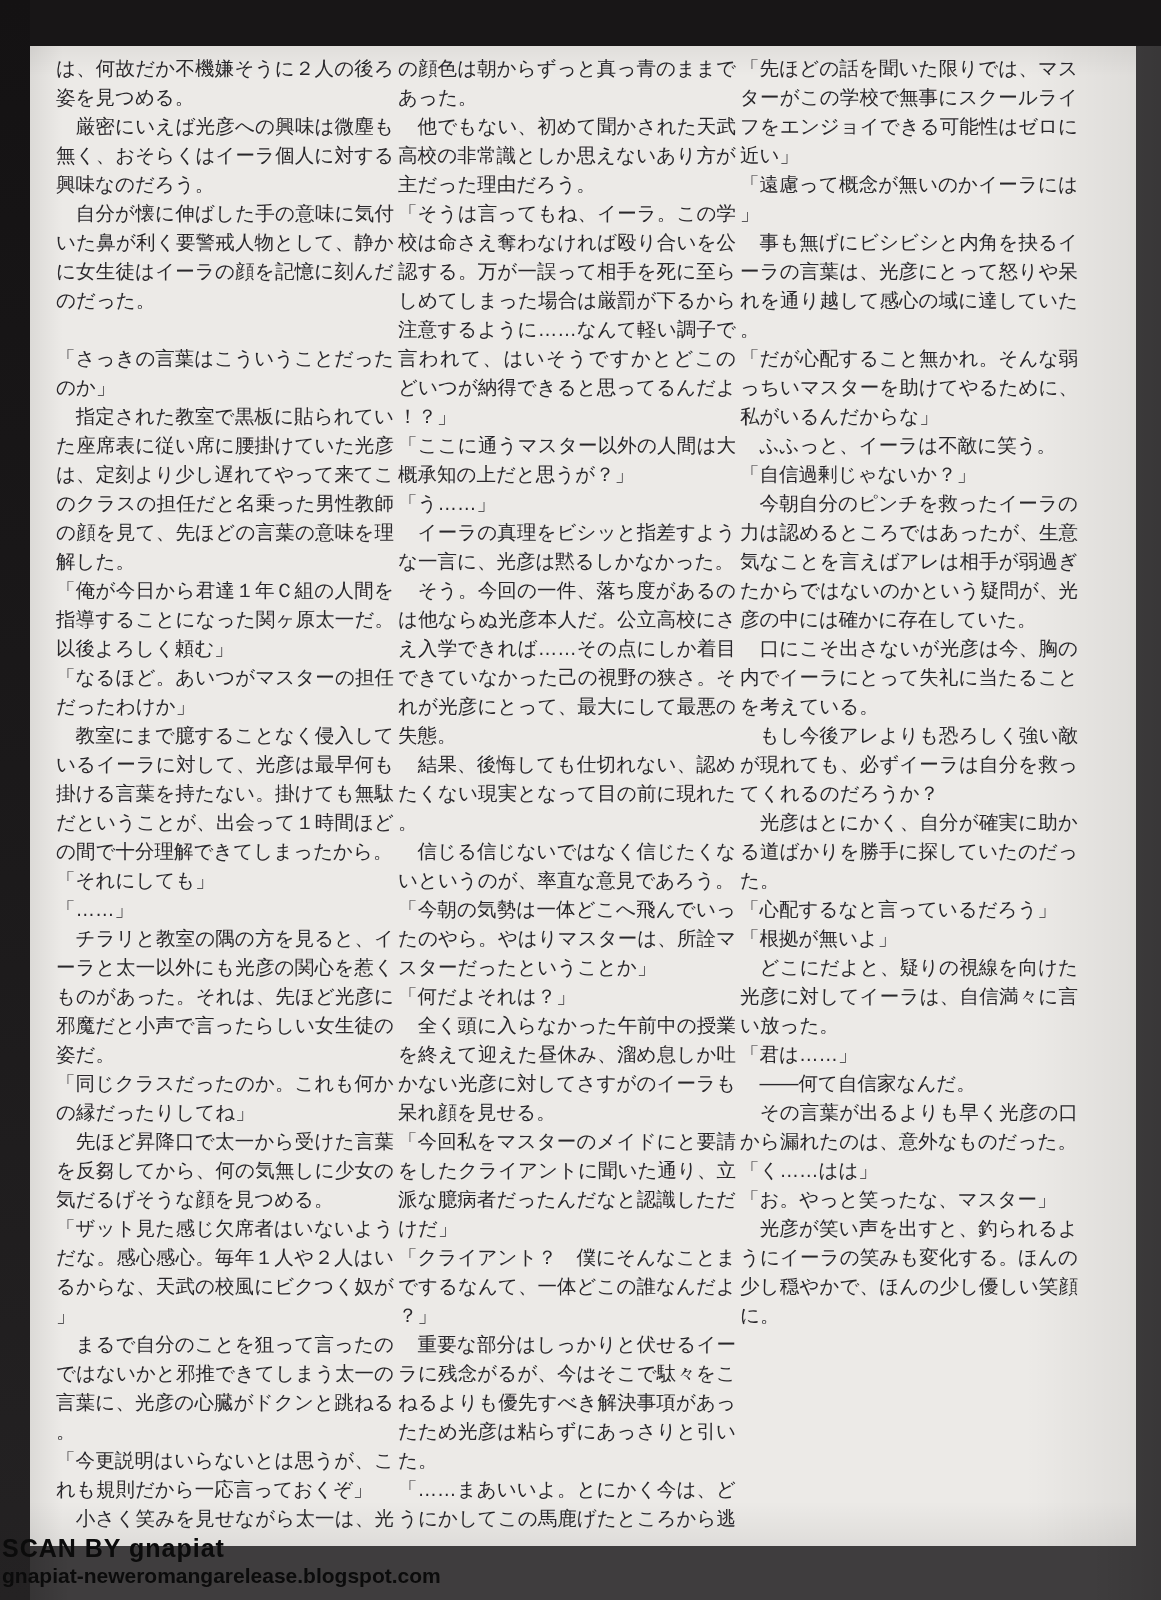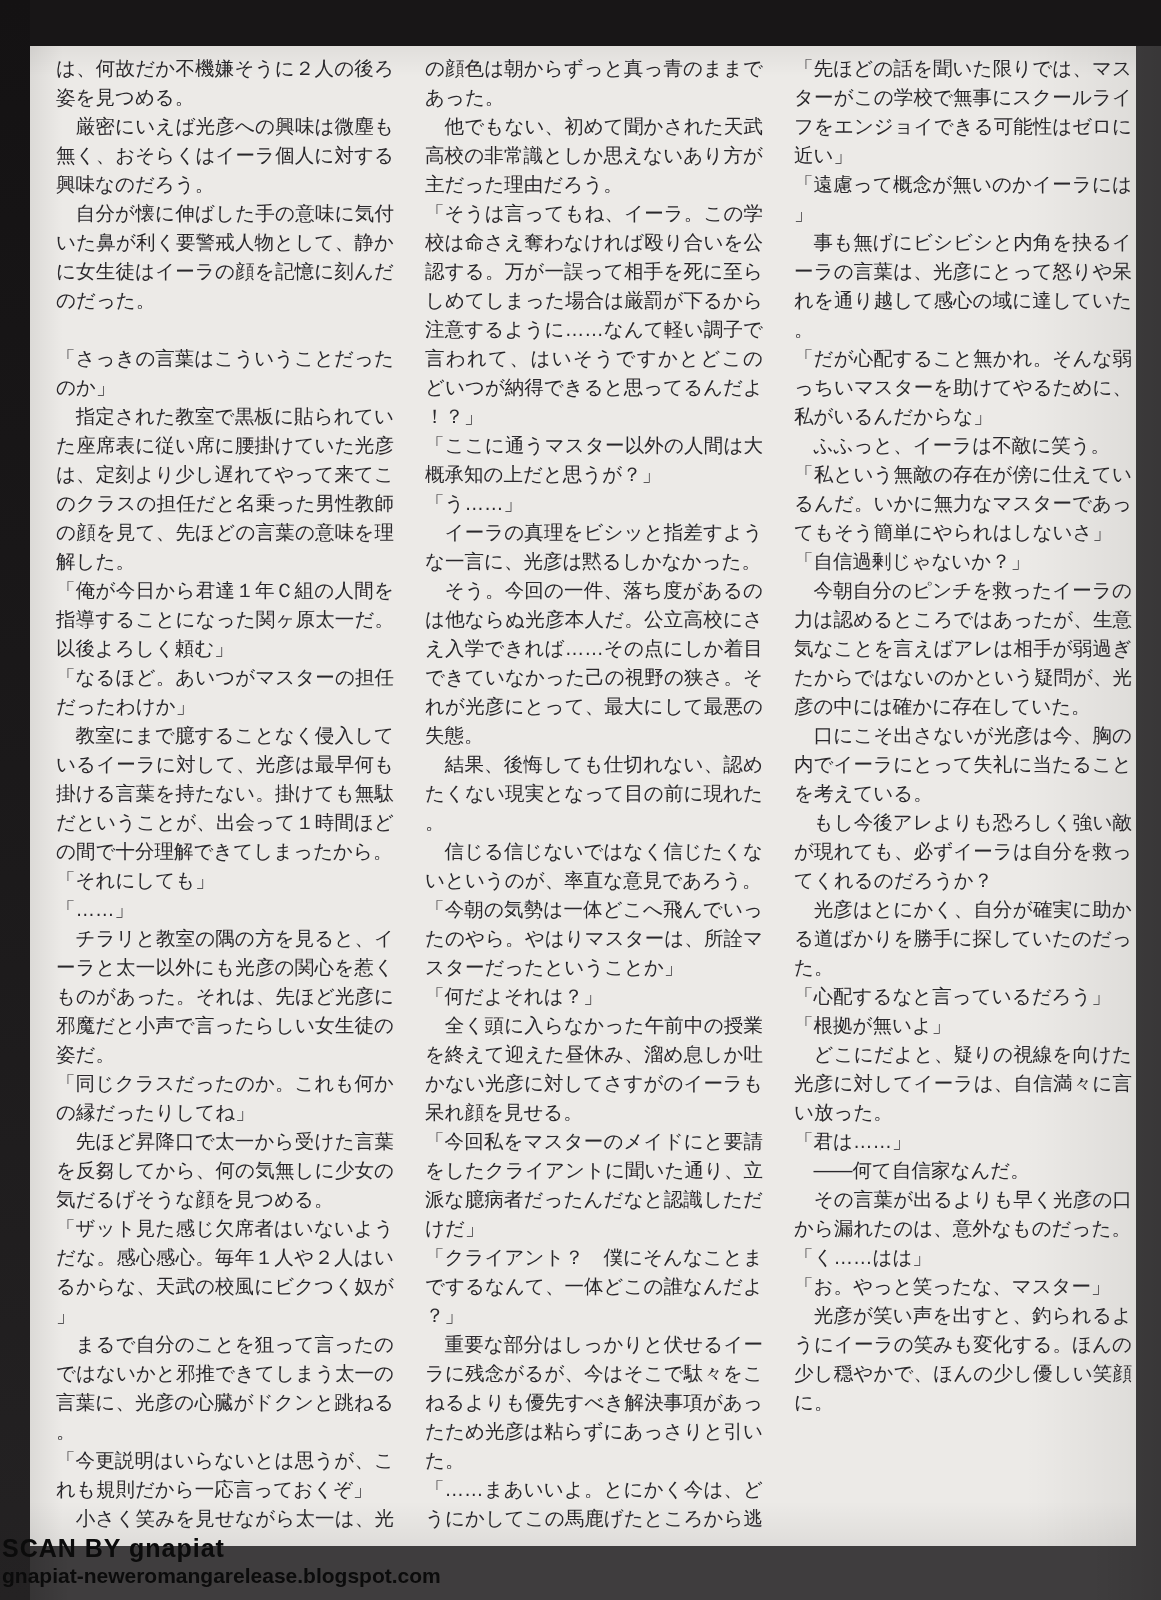--- a/index.html
+++ b/index.html
@@ -36,21 +36,21 @@
     left: 30px; top: 46px;
     width: 1106px; height: 1500px;
     background:
       linear-gradient(90deg, rgba(0,0,0,0.07) 0%, rgba(0,0,0,0) 3%, rgba(0,0,0,0) 90%, rgba(0,0,0,0.06) 100%),
       linear-gradient(180deg, rgba(0,0,0,0.05) 0%, rgba(0,0,0,0) 2%, rgba(0,0,0,0) 97%, rgba(0,0,0,0.06) 100%),
       var(--paper, #eceae7);
     box-sizing: border-box;
     padding: 8px 22px 10px 26px;
     display: flex;
     flex-direction: row;
-    gap: 31px;
+    gap: 4px;
     overflow: hidden;
   }
   .text-column {
     width: 338px;
     flex: 0 0 338px;
     overflow: hidden;
     color: var(--text, #29272b);
     font-size: 19.5px;
     line-height: 29px;
     text-align: justify;
@@ -128,21 +128,20 @@
         <p class="para">「クライアント？　僕にそんなことまでするなんて、一体どこの誰なんだよ？」</p>
         <p class="para">　重要な部分はしっかりと伏せるイーラに残念がるが、今はそこで駄々をこねるよりも優先すべき解決事項があったため光彦は粘らずにあっさりと引いた。</p>
         <p class="para">「……まあいいよ。とにかく今は、どうにかしてこの馬鹿げたところから逃げ出さないと」</p>
       </div>
     <div class="text-column">
         <p class="para">「先ほどの話を聞いた限りでは、マスターがこの学校で無事にスクールライフをエンジョイできる可能性はゼロに近い」</p>
         <p class="para">「遠慮って概念が無いのかイーラには」</p>
         <p class="para">　事も無げにビシビシと内角を抉るイーラの言葉は、光彦にとって怒りや呆れを通り越して感心の域に達していた。</p>
         <p class="para">「だが心配すること無かれ。そんな弱っちいマスターを助けてやるために、私がいるんだからな」</p>
         <p class="para">　ふふっと、イーラは不敵に笑う。</p>
-        <p class="para">「私という無敵の存在が傍に仕えているんだ。いかに無力なマスターであってもそう簡単にやられはしないさ」</p>
         <p class="para">「自信過剰じゃないか？」</p>
         <p class="para">　今朝自分のピンチを救ったイーラの力は認めるところではあったが、生意気なことを言えばアレは相手が弱過ぎたからではないのかという疑問が、光彦の中には確かに存在していた。</p>
         <p class="para">　口にこそ出さないが光彦は今、胸の内でイーラにとって失礼に当たることを考えている。</p>
         <p class="para">　もし今後アレよりも恐ろしく強い敵が現れても、必ずイーラは自分を救ってくれるのだろうか？</p>
         <p class="para">　光彦はとにかく、自分が確実に助かる道ばかりを勝手に探していたのだった。</p>
         <p class="para">「心配するなと言っているだろう」</p>
         <p class="para">「根拠が無いよ」</p>
         <p class="para">　どこにだよと、疑りの視線を向けた光彦に対してイーラは、自信満々に言い放った。</p>
         <p class="para">「君は……」</p>
         <p class="para">　――何て自信家なんだ。</p>

